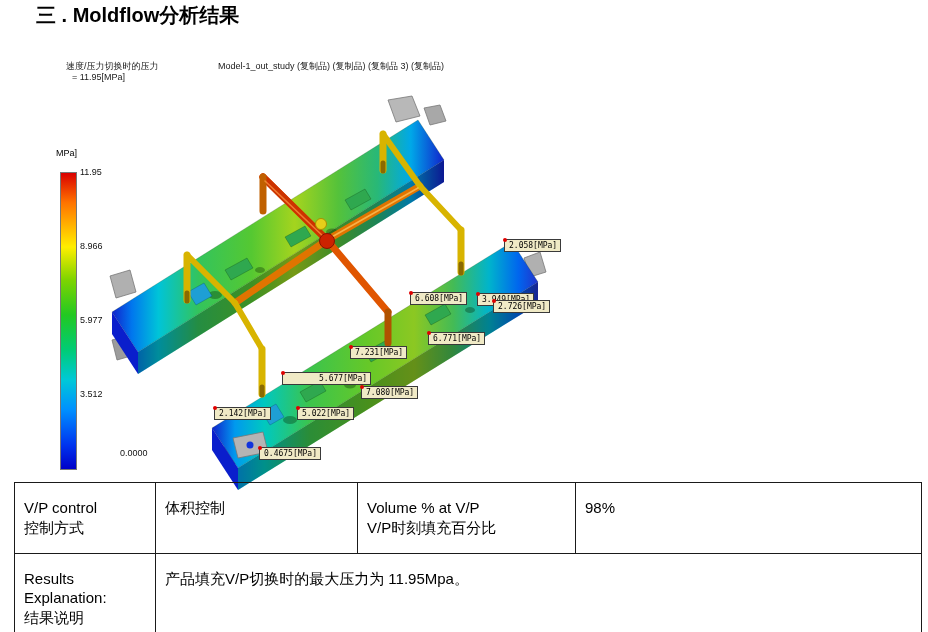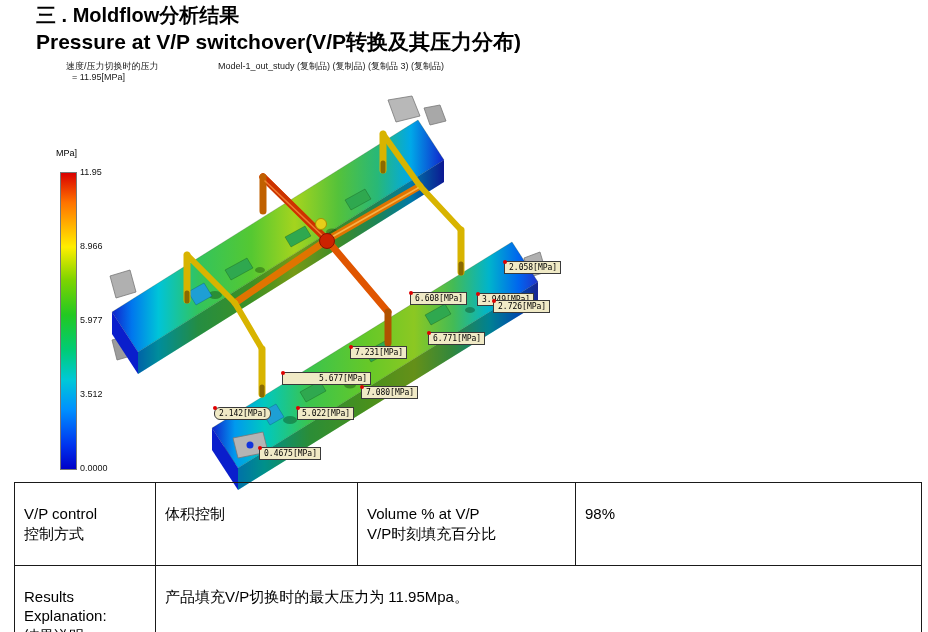--- a/index.html
+++ b/index.html
@@ -18,31 +18,30 @@
         border:0.5px solid #777;}
   .cbunit{position:absolute;left:56px;top:148px;font-size:9px;}
   .cbtick{position:absolute;left:80px;font-size:9px;color:#111;}
   
   .probe{position:absolute;background:#f0eac6;border:1px solid #3a3a3a;
          font:8px "DejaVu Sans Mono",monospace;line-height:11px;height:11px;
          padding:0 3px 0 4px;white-space:nowrap;z-index:5;}
   .probe .dot{position:absolute;left:-2px;top:-2px;width:4px;height:4px;background:#e00000;border-radius:50%;}
   
   .tbl{position:absolute;left:14px;top:482px;width:908px;border-collapse:collapse;table-layout:fixed;}
-  .tbl td{border:1.5px solid #1a1a1a;vertical-align:top;padding:21px 9px;
+  .tbl td{border:1.5px solid #1a1a1a;vertical-align:top;padding:15px 9px;
           font-size:15px;line-height:1.32;white-space:pre-line;}
   svg{position:absolute;left:0;top:0;}
 </style>
 </head>
 <body>
 
 <div class="page">
 
   <div class="title">三 . Moldflow分析结果</div>
-  <div class="subtitle">Pressure at V/P switchover(V/P转换及其压力分布)</div>
 
   <div class="cap cap1">速度/压力切换时的压力</div>
   <div class="cap cap2">= 11.95[MPa]</div>
   <div class="cap capmodel">Model-1_out_study (复制品) (复制品) (复制品 3) (复制品)</div>
 
   <svg width="928" height="540" viewBox="0 0 928 540">
     <defs>
       <linearGradient id="gA" gradientUnits="userSpaceOnUse" x1="112" y1="0" x2="444" y2="0">
         <stop offset="0" stop-color="#1122cc"></stop>
         <stop offset="0.06" stop-color="#0077ee"></stop>
@@ -133,34 +132,34 @@
     <circle cx="321" cy="224" r="5.5" fill="#e6cf1a" stroke="#a89000" stroke-width="1"></circle>
   </svg>
 
   <div class="cbunit">MPa]</div>
   <div class="cbar"></div>
   <div>
       <div class="cbtick" style="top: 167px;">11.95</div>
       <div class="cbtick" style="top: 241px;">8.966</div>
       <div class="cbtick" style="top: 315px;">5.977</div>
       <div class="cbtick" style="top: 389px;">3.512</div>
-      <div class="cbtick" style="top: 463px;">0.0000</div>
+      <div class="cbtick" style="top: 448px; margin-left: 40px;">0.0000</div>
     </div>
 
   <div>
-      <div class="probe" style="left: 504px; top: 239px; margin-top: 22px;"><span class="dot"></span>2.058[MPa]</div>
+      <div class="probe" style="left: 504px; top: 239px;"><span class="dot"></span>2.058[MPa]</div>
       <div class="probe" style="left: 477px; top: 261px; margin-top: 32px;"><span class="dot"></span>3.949[MPa]</div>
       <div class="probe" style="left: 410px; top: 292px;"><span class="dot"></span>6.608[MPa]</div>
       <div class="probe" style="left: 493px; top: 300px;"><span class="dot"></span>2.726[MPa]</div>
       <div class="probe" style="left: 428px; top: 332px; text-align: right;"><span class="dot"></span>6.771[MPa]</div>
       <div class="probe" style="left: 350px; top: 346px;"><span class="dot"></span>7.231[MPa]</div>
       <div class="probe" style="left: 282px; top: 372px; padding-left: 36px;"><span class="dot"></span>5.677[MPa]</div>
       <div class="probe" style="left: 361px; top: 386px;"><span class="dot"></span>7.080[MPa]</div>
       <div class="probe" style="left: 297px; top: 407px;"><span class="dot"></span>5.022[MPa]</div>
-      <div class="probe" style="left: 214px; top: 407px; border-radius: 6px;"><span class="dot"></span>2.142[MPa]</div>
+      <div class="probe" style="left: 214px; top: 407px;"><span class="dot"></span>2.142[MPa]</div>
       <div class="probe" style="left: 227px; top: 447px; margin-left: 32px;"><span class="dot"></span>0.4675[MPa]</div>
     </div>
 
   <table class="tbl">
     <colgroup>
         <col style="width:141px">
         <col style="width:202px">
         <col style="width:218px">
         <col>
       </colgroup>

